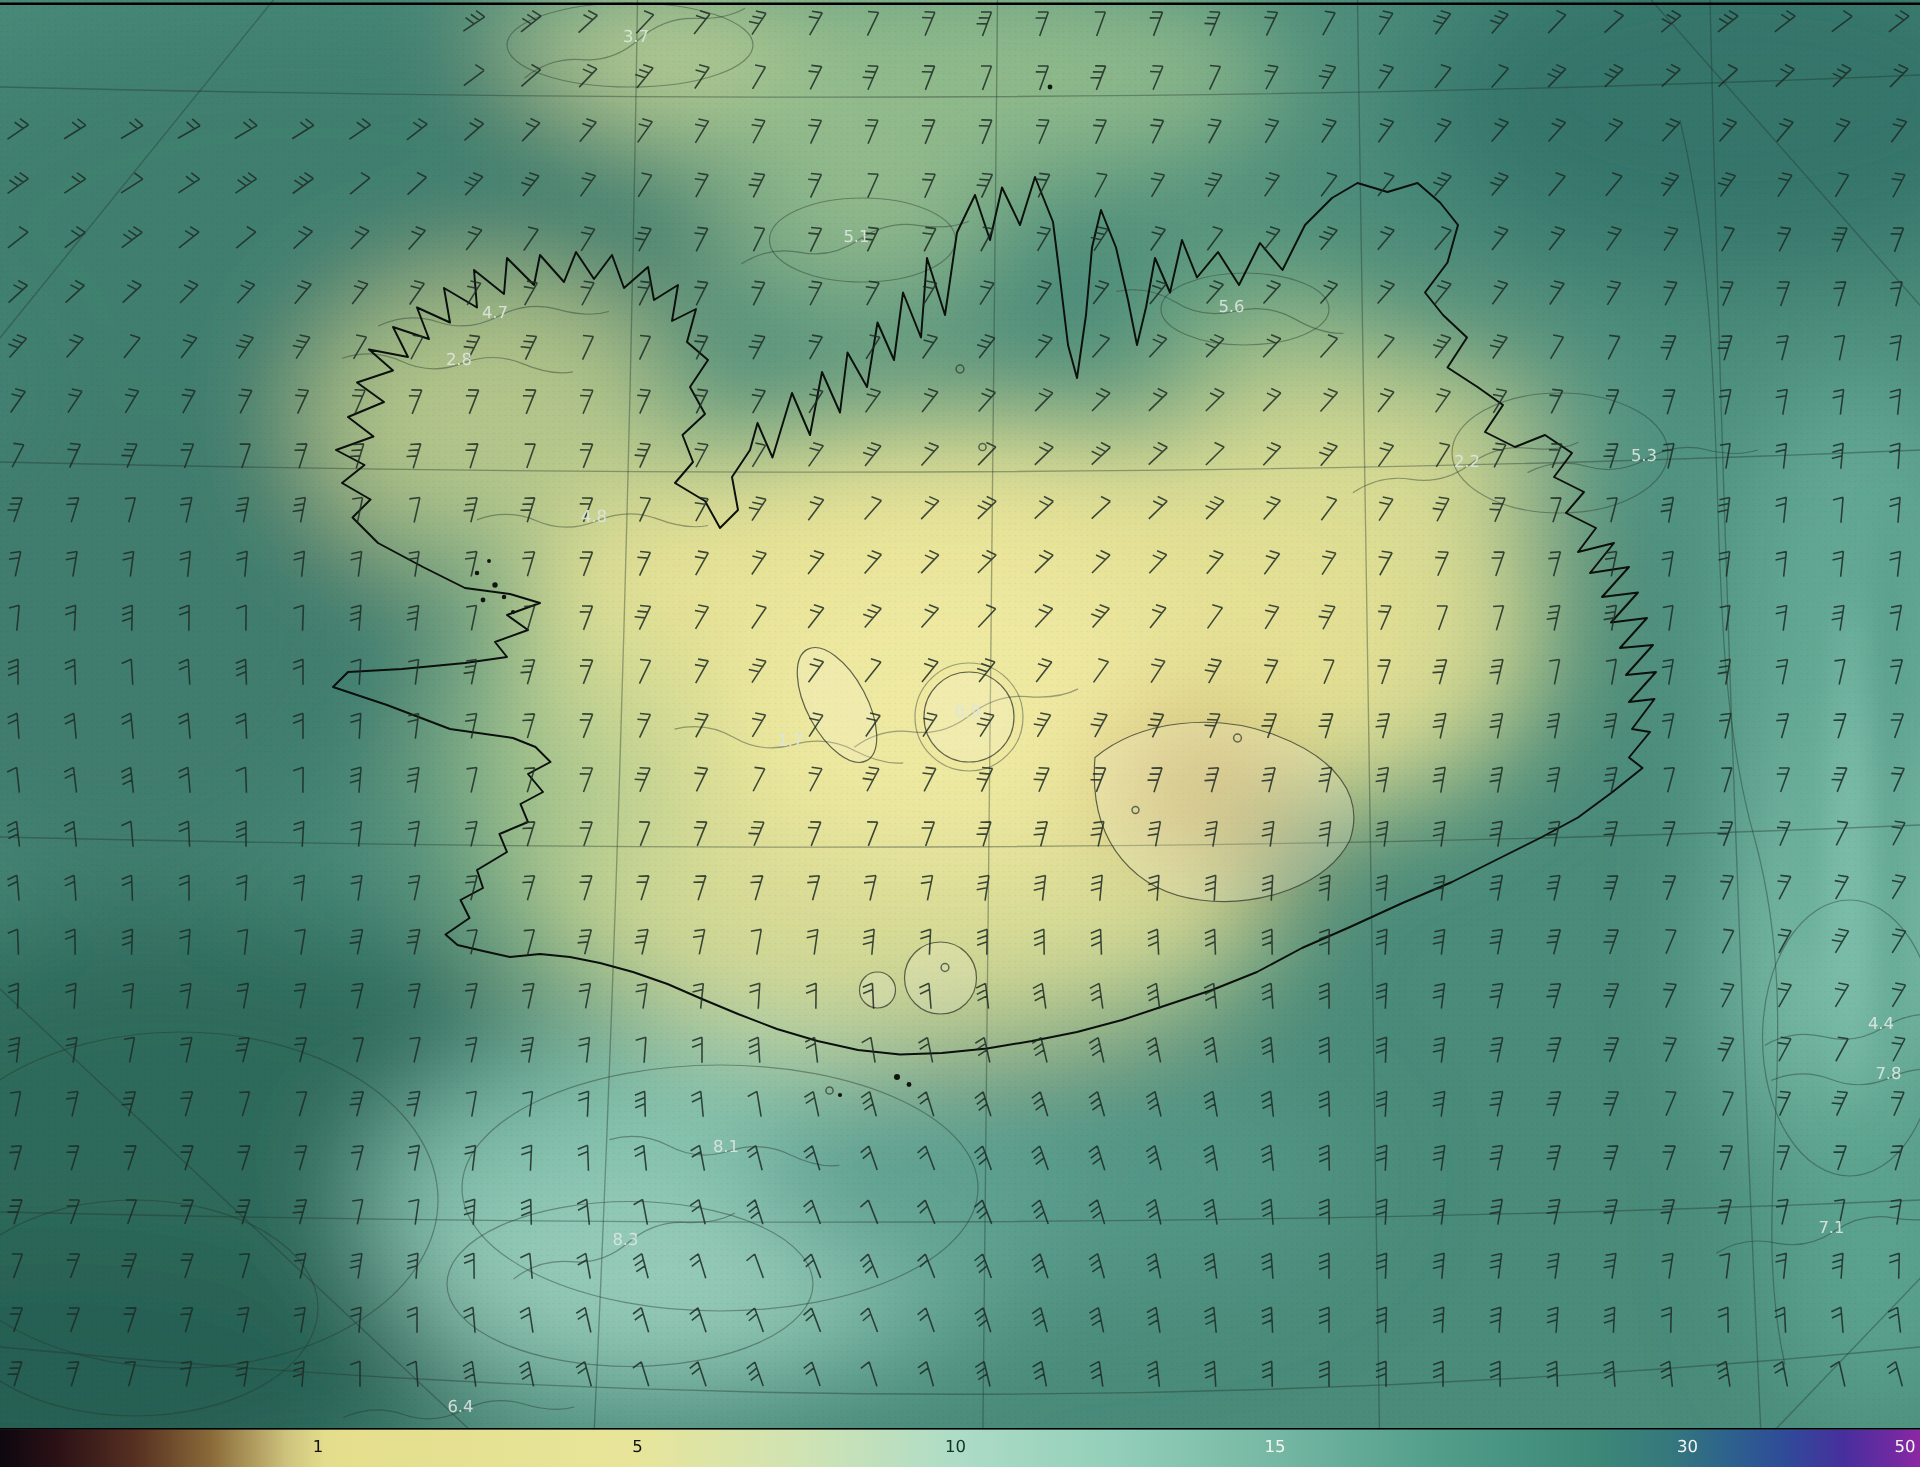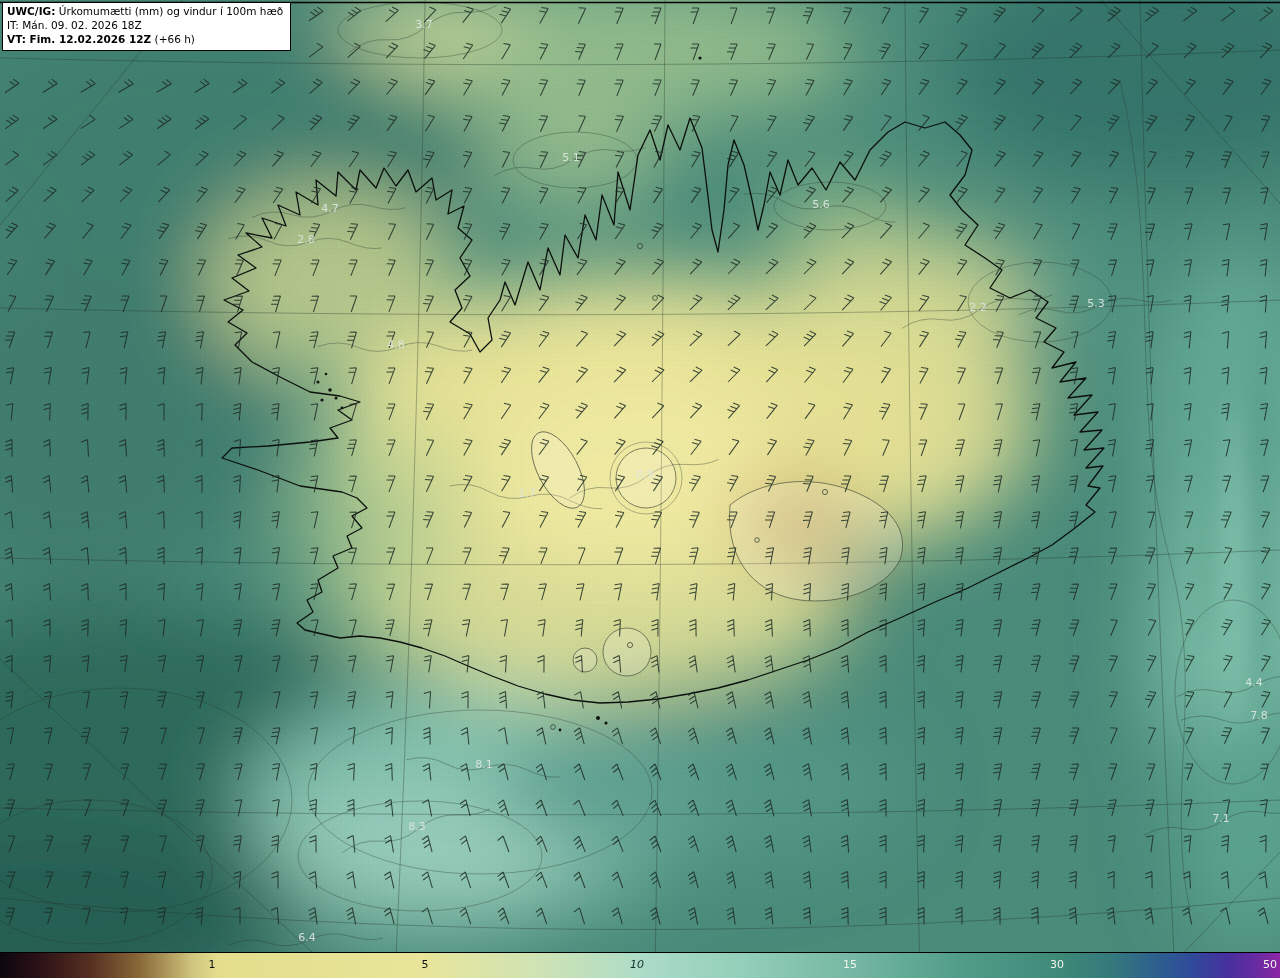--- a/index.html
+++ b/index.html
@@ -208,34 +208,25 @@
         <text x="417" y="830" class="clabel">8.3</text>
         <text x="1221" y="822" class="clabel">7.1</text>
         <text x="307" y="941" class="clabel">6.4</text>
       </g>
 
     <g id="frame">
       <path d="M0,2.5 L1280,2.5" stroke-width="1.6"></path>
     </g>
   </svg>
 
-  <div class="titlebox">
-    <div>
-      <b>UWC/IG:</b><span> Úrkomumætti (mm) og vindur í 100m hæð</span>
-    </div>
-    <div>IT: Mán. 09. 02. 2026 18Z</div>
-    <div>
-      <b>VT: Fim. 12.02.2026 12Z</b><span> (+66 h)</span>
-    </div>
-  </div>
 
   <div class="colorbar" style="background: linear-gradient(to right, rgb(13, 7, 15) 0%, rgb(43, 17, 22) 3%, rgb(86, 47, 33) 7%, rgb(138, 106, 57) 11%, rgb(207, 196, 126) 15%, rgb(228, 222, 140) 17%, rgb(232, 229, 154) 33%, rgb(207, 227, 180) 42%, rgb(173, 220, 199) 50%, rgb(147, 207, 186) 58%, rgb(119, 185, 164) 66%, rgb(81, 157, 138) 75%, rgb(61, 136, 119) 83%, rgb(53, 120, 125) 87%, rgb(45, 98, 140) 90%, rgb(47, 75, 153) 93%, rgb(71, 47, 157) 96%, rgb(110, 42, 161) 98.5%, rgb(141, 39, 164) 100%);">
     <div>
         <span class="cbtick" style="left: 212px; color: rgb(17, 17, 17);">1</span>
         <span class="cbtick" style="left: 425px; color: rgb(17, 17, 17);">5</span>
-        <span class="cbtick" style="left: 637px; color: rgb(17, 50, 39); font-style: italic;">10</span>
+        <span class="cbtick" style="left: 637px; color: rgb(17, 50, 39);">10</span>
         <span class="cbtick" style="left: 850px; color: rgb(245, 245, 240);">15</span>
-        <span class="cbtick" style="left: 1057px; color: rgb(245, 245, 240);">30</span>
+        <span class="cbtick" style="left: 1125px; color: rgb(245, 245, 240);">30</span>
         <span class="cbtick" style="left: 1270px; color: rgb(245, 245, 240); text-align: right;">50</span>
       </div>
   </div>
 
 </div>
 
 </body></html>

